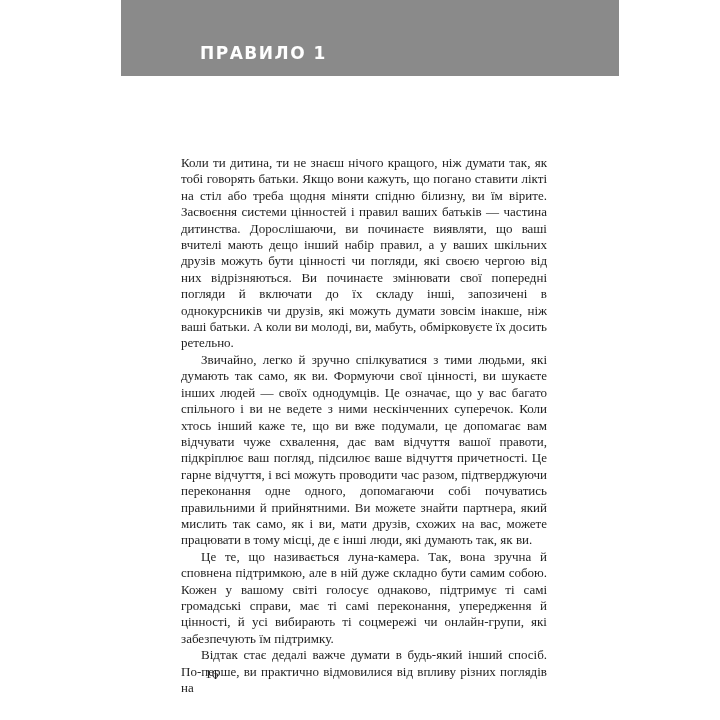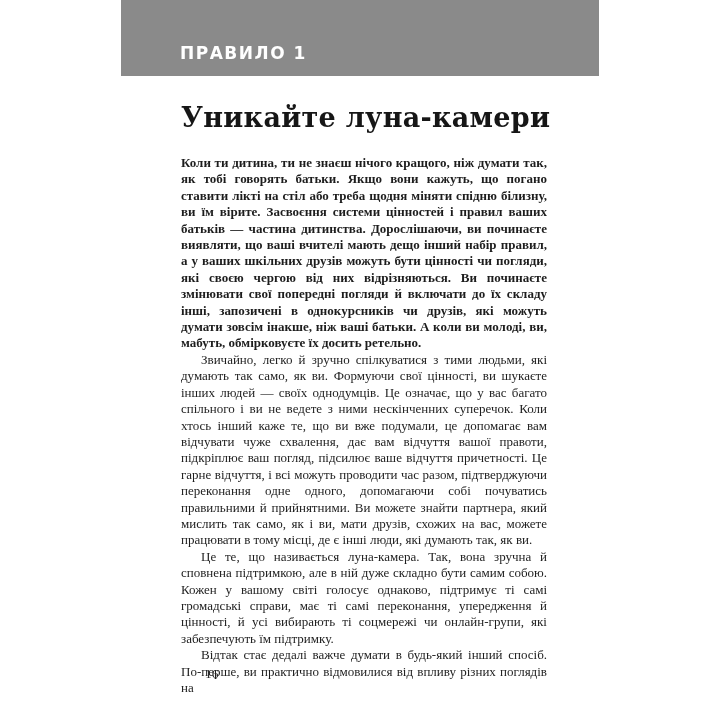--- a/index.html
+++ b/index.html
@@ -17,20 +17,21 @@
   }
   .chapter-bar {
     position: absolute;
     left: 121px;
     top: 0;
     width: 478px;
     height: 76px;
     background: #8a8a8a;
     display: flex;
     align-items: flex-end;
+    padding-left: 20px;
   }
   .chapter-label {
     font-family: "DejaVu Sans", sans-serif;
     font-weight: bold;
     font-size: 17px;
     letter-spacing: 1.5px;
     color: #ffffff;
     margin: 0 0 13px 59px;
   }
   .title {
@@ -54,41 +55,39 @@
     line-height: 16.4px;
     text-align: justify;
     color: #1d1d1d;
   }
   .body-text p {
     margin: 0;
     text-indent: 20px;
   }
   .body-text p.no-indent {
     text-indent: 0;
-    font-weight: bold;
   }
   .page-number {
     position: absolute;
     left: 181px;
     top: 666px;
     font-size: 13.5px;
     color: #2a2a2a;
     margin-left: 24px;
   }
 </style>
 </head>
 <body>
 
 <div class="page">
 
   <div class="chapter-bar">
     <span class="chapter-label">ПРАВИЛО 1</span>
   </div>
 
-  <h1 class="title">Уникайте луна-камери</h1>
 
   <div class="body-text">
     <p class="no-indent">Коли ти дитина, ти не знаєш нічого кращого, ніж думати так, як тобі говорять батьки. Якщо вони кажуть, що погано ставити лікті на стіл або треба щодня міняти спідню білизну, ви їм вірите. Засвоєння системи цінностей і правил ваших батьків — частина дитинства. Дорослішаючи, ви починаєте виявляти, що ваші вчителі мають дещо інший набір правил, а у ваших шкільних друзів можуть бути цінності чи погляди, які своєю чергою від них відрізняються. Ви починаєте змінювати свої попередні погляди й включати до їх складу інші, запозичені в однокурсників чи друзів, які можуть думати зовсім інакше, ніж ваші батьки. А коли ви молоді, ви, мабуть, обмірковуєте їх досить ретельно.</p>
     <p>Звичайно, легко й зручно спілкуватися з тими людьми, які думають так само, як ви. Формуючи свої цінності, ви шукаєте інших людей — своїх однодумців. Це означає, що у вас багато спільного і ви не ведете з ними нескінченних суперечок. Коли хтось інший каже те, що ви вже подумали, це допомагає вам відчувати чуже схвалення, дає вам відчуття вашої правоти, підкріплює ваш погляд, підсилює ваше відчуття причетності. Це гарне відчуття, і всі можуть проводити час разом, підтверджуючи переконання одне одного, допомагаючи собі почуватись правильними й прийнятними. Ви можете знайти партнера, який мислить так само, як і ви, мати друзів, схожих на вас, можете працювати в тому місці, де є інші люди, які думають так, як ви.</p>
     <p>Це те, що називається луна-камера. Так, вона зручна й сповнена підтримкою, але в ній дуже складно бути самим собою. Кожен у вашому світі голосує однаково, підтримує ті самі громадські справи, має ті самі переконання, упередження й цінності, й усі вибирають ті соцмережі чи онлайн-групи, які забезпечують їм підтримку.</p>
     <p>Відтак стає дедалі важче думати в будь-який інший спосіб. По-перше, ви практично відмовилися від впливу різних поглядів на</p>
   </div>
 
   <div class="page-number">16</div>
 

